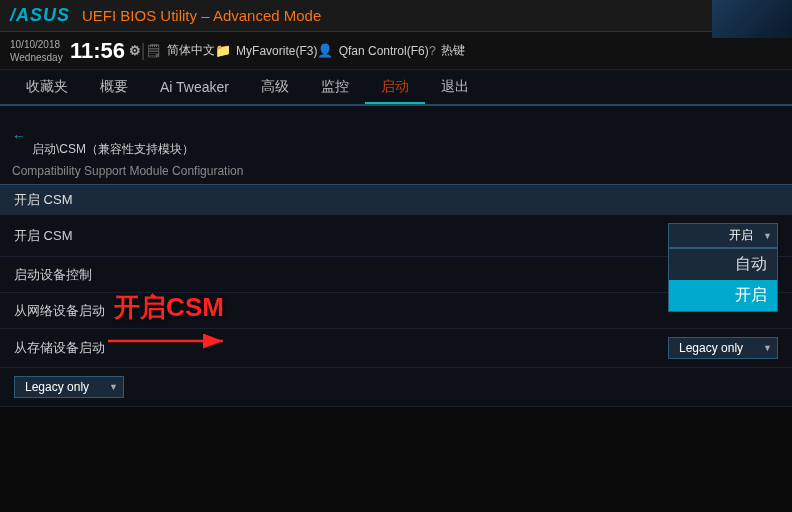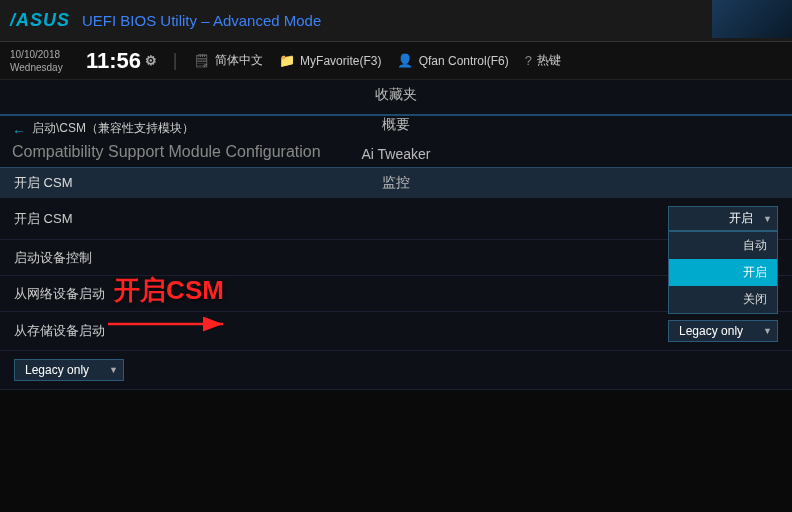--- a/index.html
+++ b/index.html
@@ -11,48 +11,48 @@
       overflow: hidden;
       color: #fff;
     }
 
     
     .top-bar {
       background: #1a1a1a;
       display: flex;
       align-items: center;
       padding: 0 10px;
-      height: 42px;
+      height: 32px;
       border-bottom: 1px solid #333;
     }
     .asus-logo {
       color: #00aacc;
       font-weight: bold;
       font-size: 18px;
       letter-spacing: 1px;
       margin-right: 12px;
       font-style: italic;
     }
     .bios-title {
       color: #ddd;
       font-size: 15px;
     }
     .bios-title span {
-      color: #3b82f6;
+      color: #f97316;
     }
 
     
     .info-bar {
       background: #111;
       display: flex;
       align-items: center;
       padding: 2px 10px;
       height: 38px;
       border-bottom: 1px solid #222;
-      gap: 16px;
+      gap: 0;
     }
     .datetime {
       display: flex;
       flex-direction: column;
       font-size: 10px;
       color: #aaa;
       line-height: 1.3;
       min-width: 60px;
     }
     .clock {
@@ -84,21 +84,20 @@
     }
 
     
     .nav-bar {
       background: #0d1117;
       display: flex;
       align-items: center;
       padding: 0 10px;
       height: 36px;
       border-bottom: 2px solid #1a4a6e;
-      flex-direction: column;
     }
     .nav-item {
       padding: 6px 16px;
       font-size: 14px;
       color: #bbb;
       cursor: pointer;
       white-space: nowrap;
     }
     .nav-item.active {
       color: #c2410c;
@@ -115,27 +114,28 @@
       gap: 6px;
       font-size: 12px;
       color: #aaa;
     }
     .back-arrow {
       color: #00aacc;
       font-size: 14px;
     }
     .breadcrumb-text {
       color: #ccc;
+      margin-top: 31px;
     }
 
     
     .subtitle-bar {
       background: #0d1117;
       padding: 2px 12px 6px 12px;
-      font-size: 16px;
+      font-size: 12px;
       color: #888;
     }
 
     
     .section-header {
       background: #1a2a3a;
       padding: 6px 14px;
       font-size: 13px;
       color: #ddd;
       border-top: 1px solid #2a4a6a;
@@ -195,21 +195,21 @@
       position: absolute;
       top: 100%;
       right: 0;
       background: #1a2a3a;
       border: 1px solid #2a5a7a;
       min-width: 110px;
       z-index: 10;
     }
     .dropdown-option {
       padding: 5px 10px;
-      font-size: 12px;
+      font-size: 16px;
       color: #ddd;
       cursor: pointer;
       white-space: nowrap;
     }
     .dropdown-option.selected {
       background: #00aacc;
       color: #fff;
     }
 
     
@@ -263,22 +263,22 @@
   <div class="info-item">
     <span class="info-item-icon">?</span>
     <span>热键</span>
   </div>
 </div>
 
 <div class="nav-bar">
   <div class="nav-item">收藏夹</div>
   <div class="nav-item">概要</div>
   <div class="nav-item">Ai Tweaker</div>
+  <div class="nav-item">高级</div>
   <div class="nav-item">监控</div>
-  <div class="nav-item">高级</div>
   <div class="nav-item active">启动</div>
   <div class="nav-item">退出</div>
 </div>
 
 <div class="breadcrumb-bar">
   <span class="back-arrow">←</span>
   <span class="breadcrumb-text">启动\CSM（兼容性支持模块）</span>
 </div>
 
 <div class="subtitle-bar">
@@ -292,21 +292,20 @@
 <div class="main-content">
 
   <div class="setting-row">
     <span class="setting-label">开启 CSM</span>
     <div class="setting-value">
       <div class="dropdown-container">
         <div class="dropdown-btn">开启</div>
         <div class="dropdown-open">
           <div class="dropdown-option">自动</div>
           <div class="dropdown-option selected">开启</div>
-          <div class="dropdown-option">关闭</div>
         </div>
       </div>
     </div>
   </div>
 
   <div class="setting-row">
     <span class="setting-label">启动设备控制</span>
     <div class="setting-value">
     </div>
   </div>

